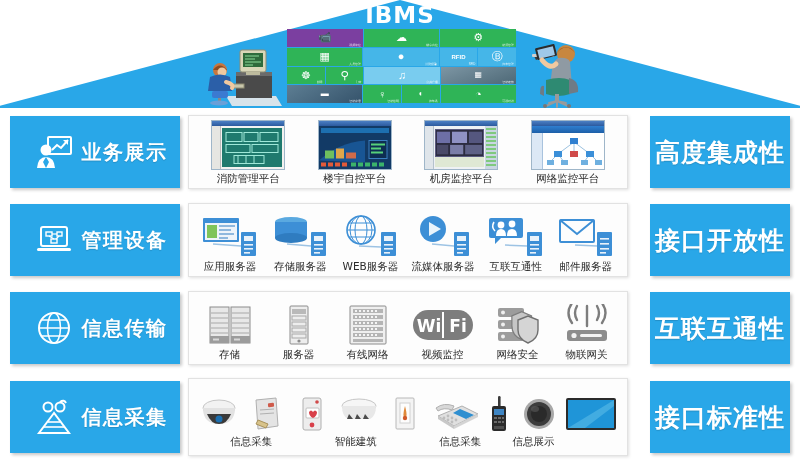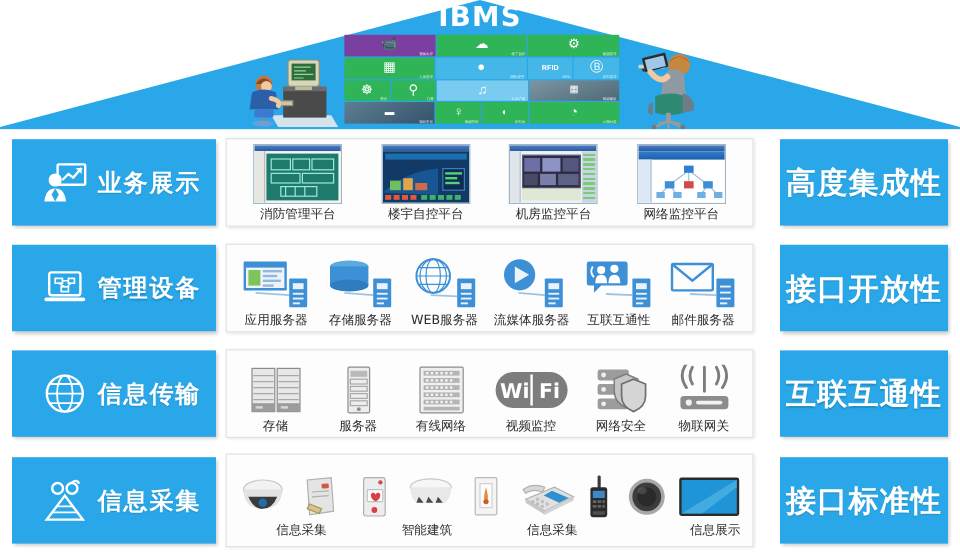--- a/index.html
+++ b/index.html
@@ -822,21 +822,21 @@
             <rect x="1" y="2" width="50" height="32" rx="2" fill="#2b2b2b"></rect>
             <rect x="3" y="4" width="46" height="28" fill="#1f95d8"></rect>
             <path d="M3 32 L49 4 L49 10 L20 32 Z" fill="#5fc0ea" opacity=".55"></path>
           </svg>
         </span>
       </div>
       <div style="display:flex;align-items:center;width:100%;margin-top:1px">
         <span class="cell-cap" style="flex:1;text-align:center">信息采集</span>
         <span class="cell-cap" style="flex:1;text-align:center">智能建筑</span>
         <span class="cell-cap" style="flex:1;text-align:center">信息采集</span>
-        <span class="cell-cap" style="flex:1;text-align:right">信息展示</span>
+        <span class="cell-cap" style="flex:1;text-align:left">信息展示</span>
       </div>
     </div>
 
     <div class="side-card side-right">
       <span class="side-label">接口标准性</span>
     </div>
   </div>
 
 </div>
 

